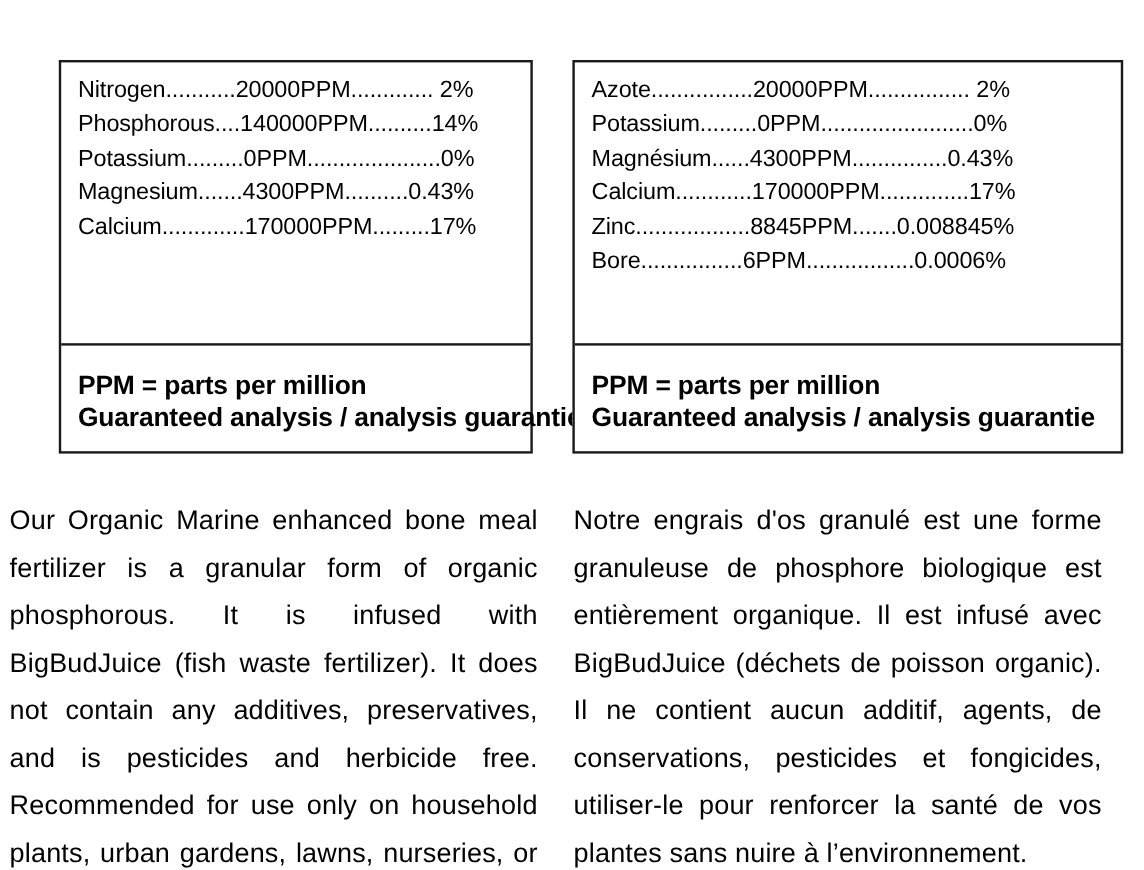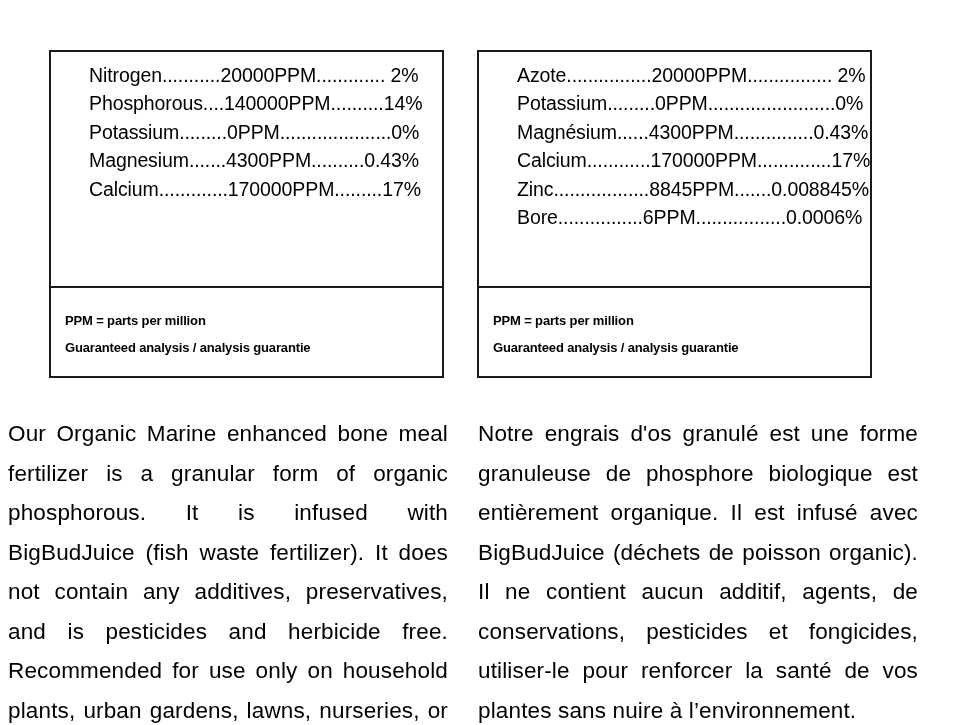--- a/index.html
+++ b/index.html
@@ -19,47 +19,46 @@
 
   
   .panel {
     position: absolute;
     top: 50px;
     border: 2px solid #1a1a1a;
     background: #ffffff;
     box-sizing: border-box;
   }
   #panel-en { left: 49px;  width: 395px; height: 328px; }
-  #panel-fr { left: 477px; width: 395px; height: 328px; }
+  #panel-fr { left: 477px; width: 459px; height: 328px; }
 
   .analysis-list {
     padding: 9px 0 0 0;
     margin: 0;
     list-style: none;
     height: 236px;
     box-sizing: border-box;
     border-bottom: 2px solid #1a1a1a;
   }
   .analysis-row {
     font-family: "Liberation Sans", sans-serif;
     font-size: 19.5px;
     line-height: 28.4px;
     white-space: pre;
     padding-left: 14px;
     letter-spacing: -0.1px;
-    margin-left: 24px;
   }
 
   .footnote {
     padding: 19px 0 0 14px;
   }
   .footnote-line {
     font-family: "Liberation Sans", sans-serif;
     font-weight: bold;
-    font-size: 13px;
+    font-size: 22px;
     line-height: 27px;
     white-space: pre;
     letter-spacing: -0.15px;
   }
 
   
   .desc {
     position: absolute;
     top: 414px;
     font-family: "Liberation Sans", sans-serif;

